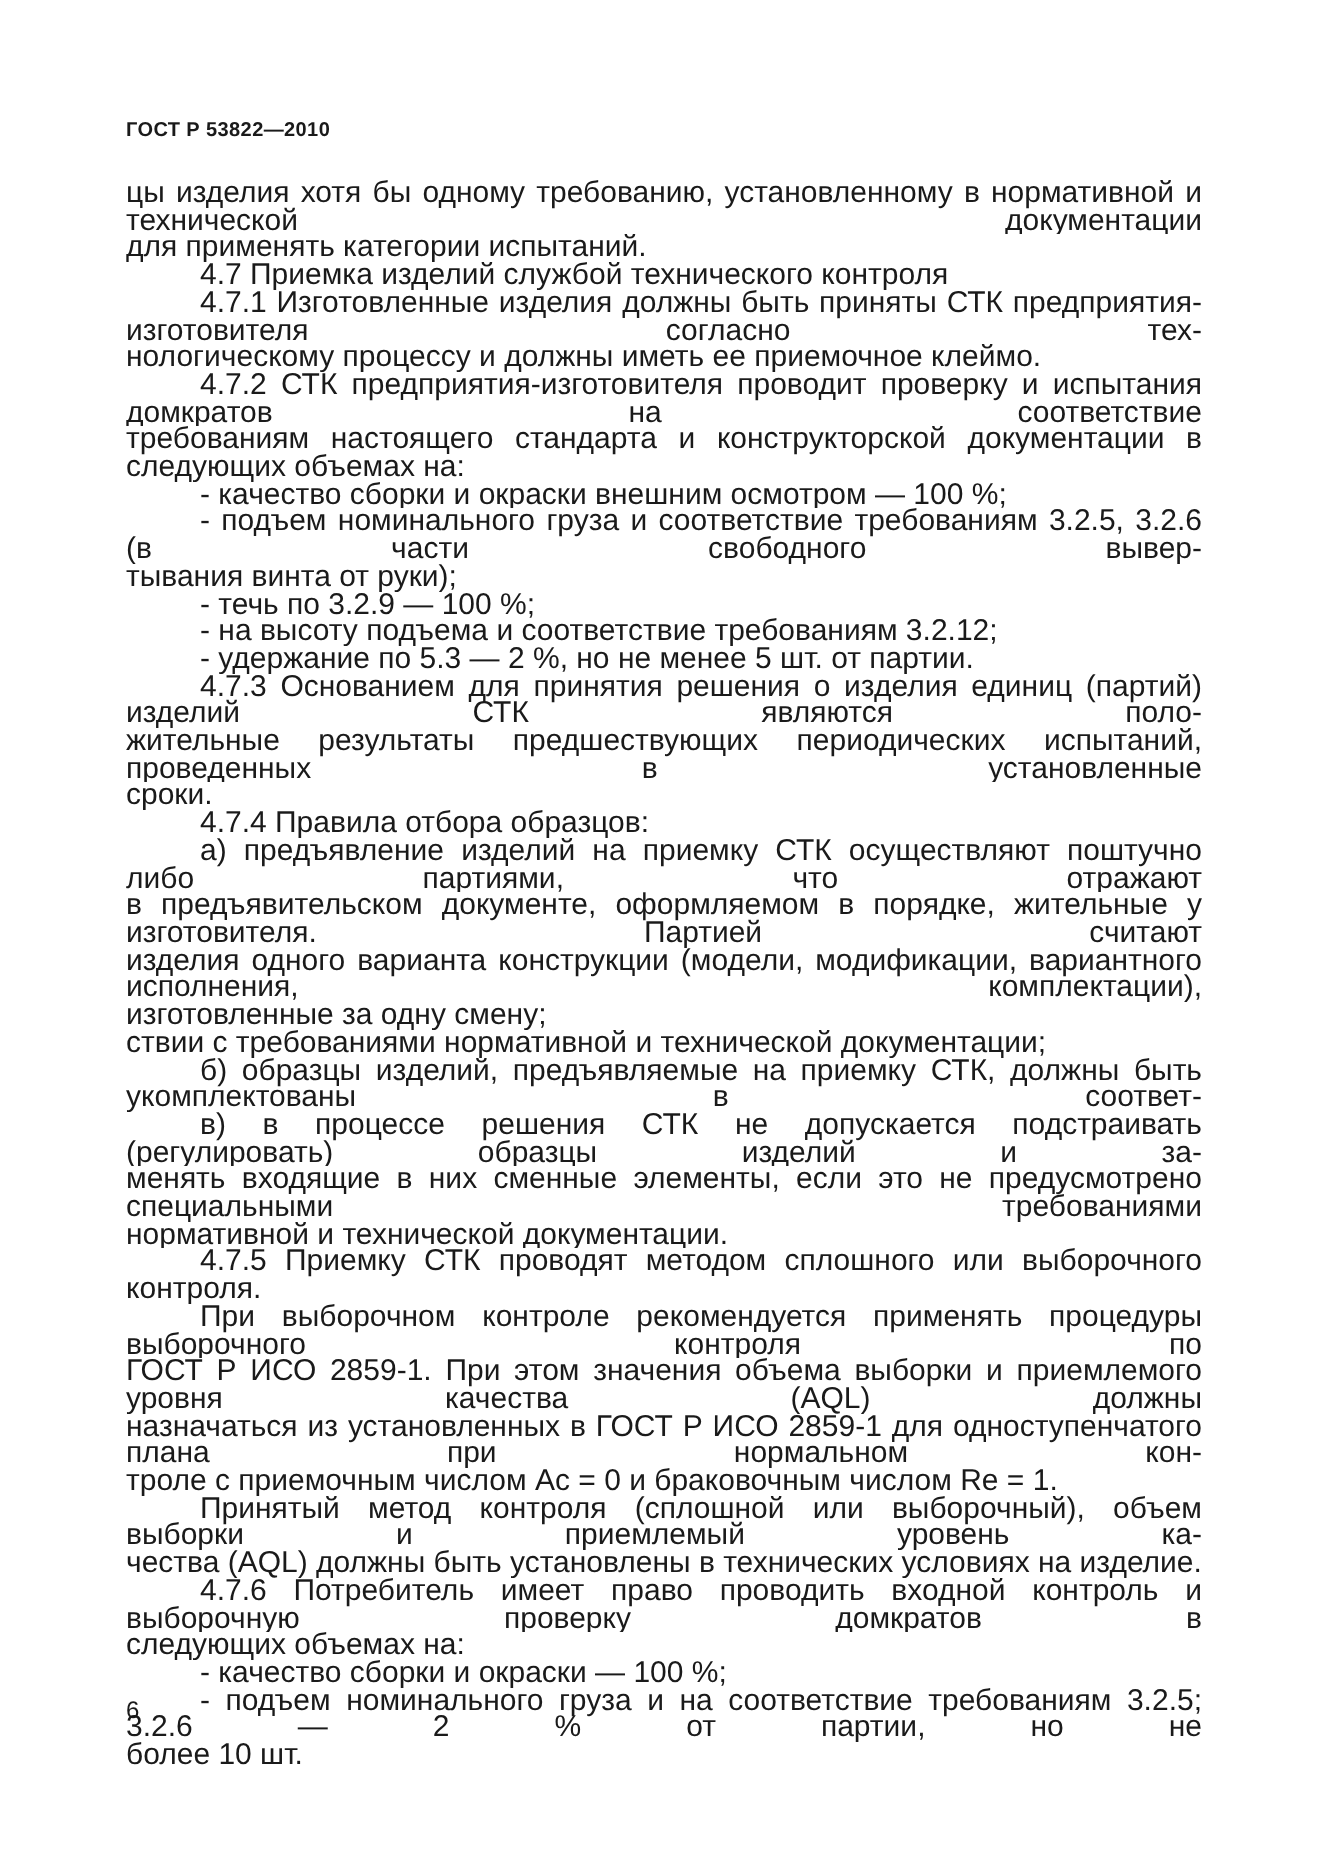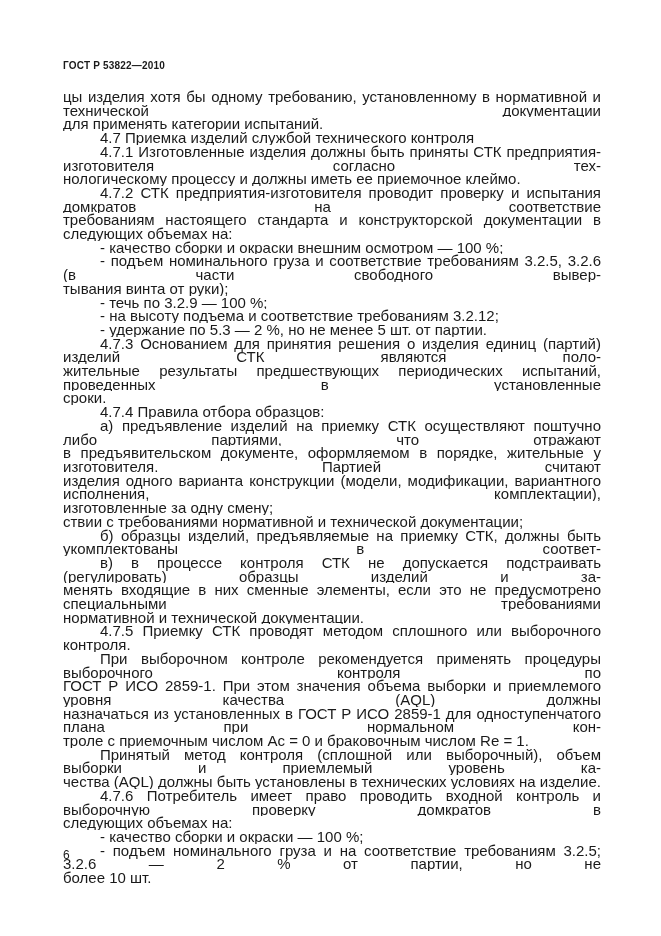--- a/index.html
+++ b/index.html
@@ -95,21 +95,21 @@
         <div class="line fill indent">а) предъявление изделий на приемку СТК осуществляют поштучно либо партиями, что отражают</div>
         <div class="line fill">в предъявительском документе, оформляемом в порядке, жительные у изготовителя. Партией считают</div>
         <div class="line fill">изделия одного варианта конструкции (модели, модификации, вариантного исполнения, комплектации),</div>
         <div class="line end">изготовленные за одну смену;</div>
       </div>
       <div class="block paragraph">
         <div class="line end">ствии с требованиями нормативной и технической документации;</div>
         <div class="line fill indent">б) образцы изделий, предъявляемые на приемку СТК, должны быть укомплектованы в соответ-</div>
       </div>
       <div class="block paragraph">
-        <div class="line fill indent">в) в процессе контроля СТК не допускается подстраивать (регулировать) образцы изделий и за-</div>
+        <div class="line fill indent">в) в процессе решения СТК не допускается подстраивать (регулировать) образцы изделий и за-</div>
         <div class="line fill">менять входящие в них сменные элементы, если это не предусмотрено специальными требованиями</div>
         <div class="line end">нормативной и технической документации.</div>
       </div>
       <div class="block paragraph">
         <div class="line end indent">4.7.5 Приемку СТК проводят методом сплошного или выборочного контроля.</div>
       </div>
       <div class="block paragraph">
         <div class="line fill indent">При выборочном контроле рекомендуется применять процедуры выборочного контроля по</div>
         <div class="line fill">ГОСТ Р ИСО 2859-1. При этом значения объема выборки и приемлемого уровня качества (AQL) должны</div>
         <div class="line fill">назначаться из установленных в ГОСТ Р ИСО 2859-1 для одноступенчатого плана при нормальном кон-</div>

